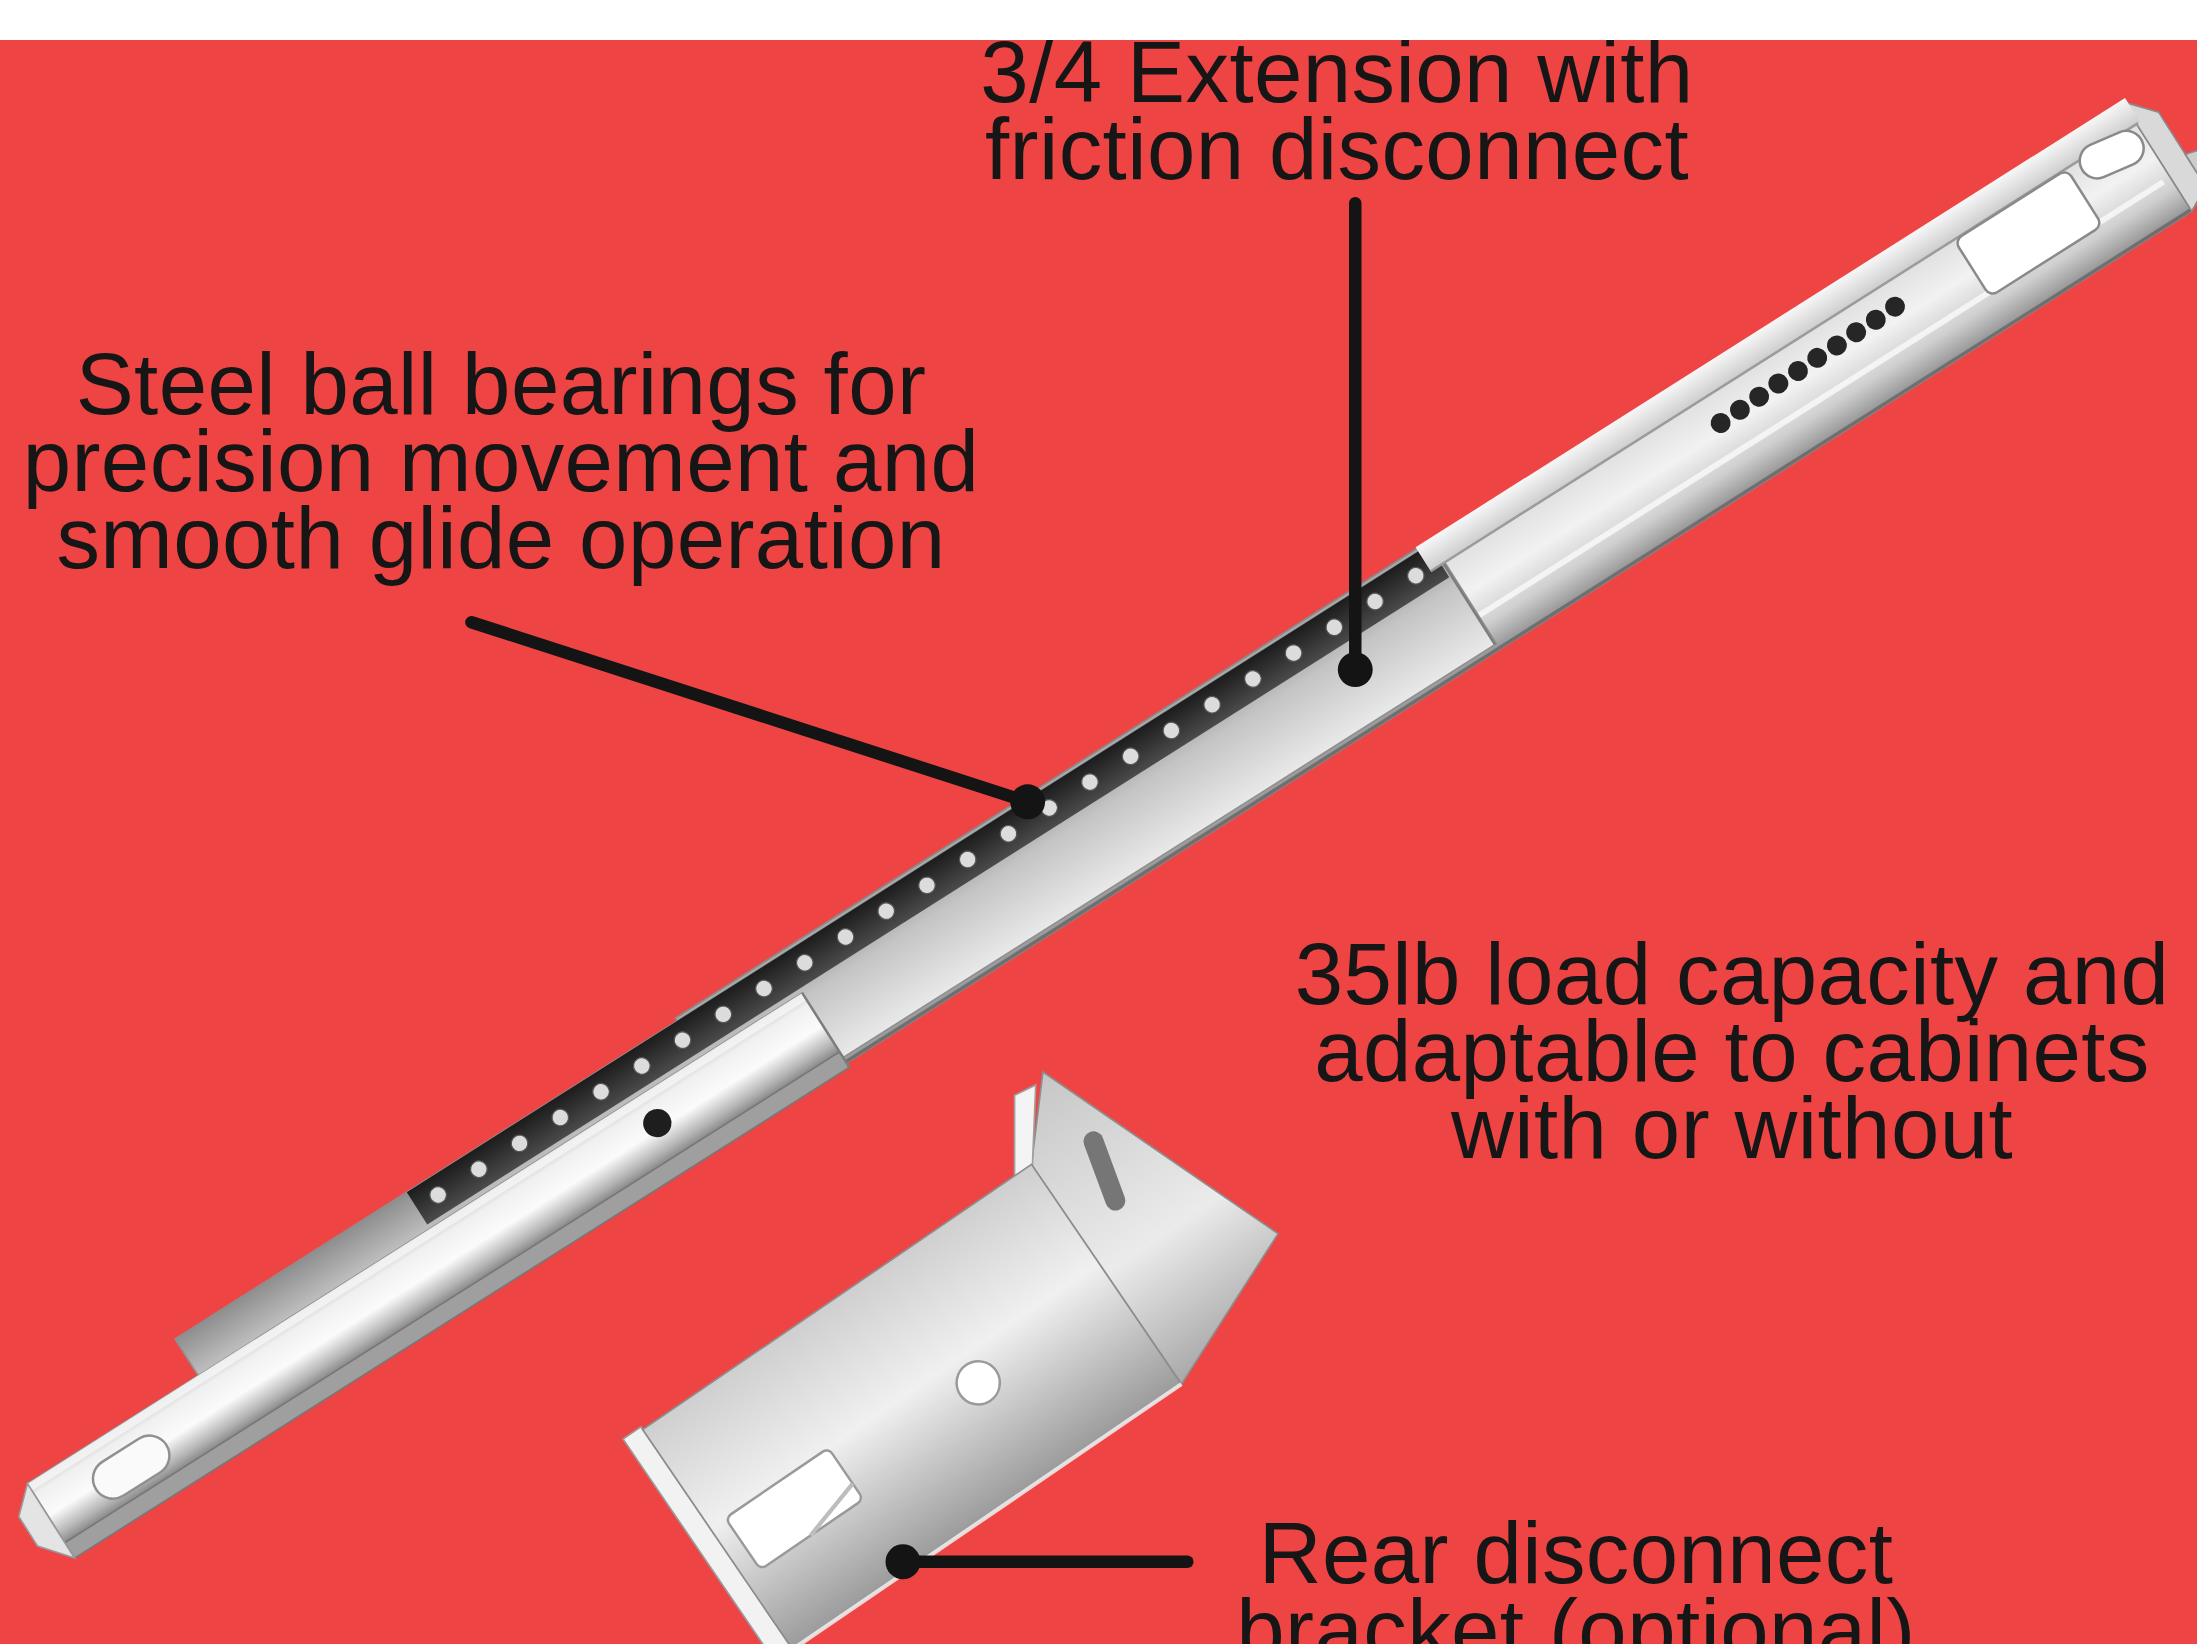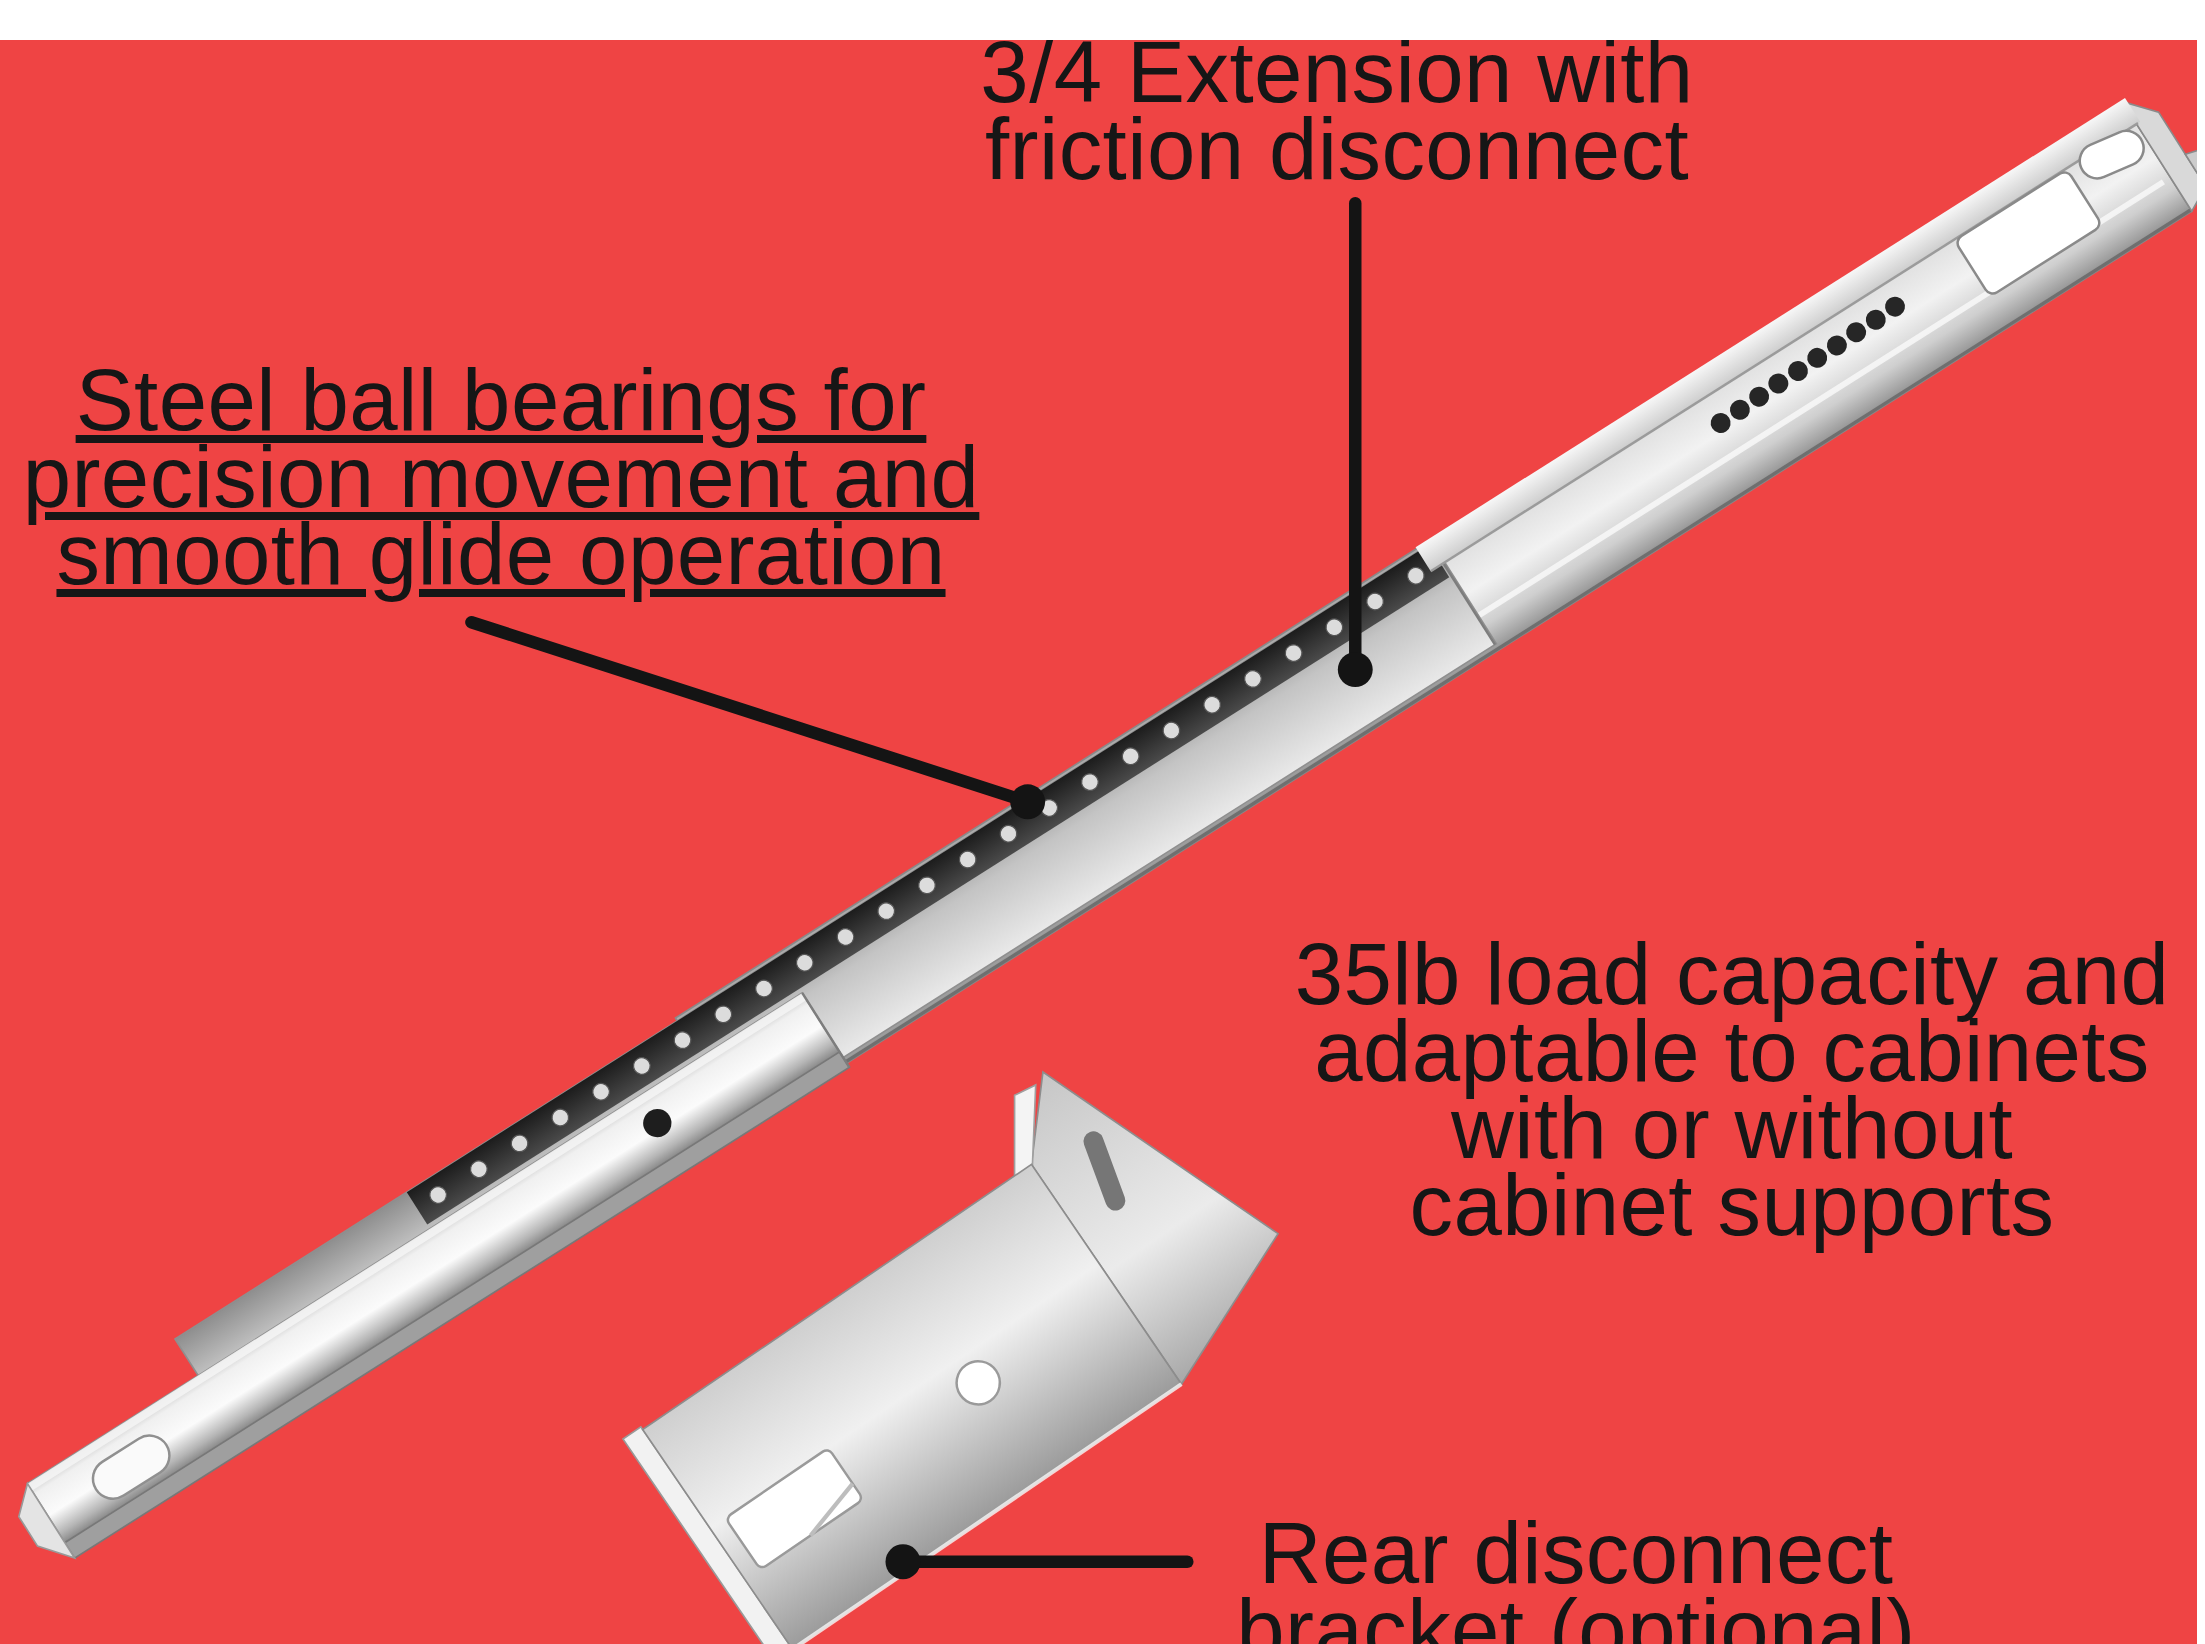--- a/index.html
+++ b/index.html
@@ -30,21 +30,21 @@
     line-height: 77px;
     font-weight: 500;
     letter-spacing: 0.4px;
     white-space: nowrap;
     z-index: 2;
   }
   .callout-text .line {
     display: block;
   }
   #extension-label { left: 1337px; top: -6.7px; }
-  #bearings-label  { left: 501px;  top: 321px; text-decoration: underline; }
+  #bearings-label  { left: 501px;  top: 305px; }
   #capacity-label  { left: 1732px; top: 895px; text-align: center; }
   #bracket-label   { left: 1576px; top: 1474px; }
 </style>
 </head>
 <body>
 
 <div id="stage">
 
   <svg id="artwork" width="2205" height="1645" viewBox="0 0 2652 1978" xmlns="http://www.w3.org/2000/svg">
     <defs>
@@ -198,21 +198,20 @@
   <div id="bearings-label" class="callout-text">
     <span class="line">Steel ball bearings for</span>
     <span class="line">precision movement and</span>
     <span class="line">smooth glide operation</span>
   </div>
 
   <div id="capacity-label" class="callout-text">
     <span class="line">35lb load capacity and</span>
     <span class="line">adaptable to cabinets</span>
     <span class="line">with or without</span>
-    <span class="line">cabinet supports</span>
   </div>
 
   <div id="bracket-label" class="callout-text">
     <span class="line">Rear disconnect</span>
     <span class="line">bracket (optional)</span>
   </div>
 
 </div>
 
 

